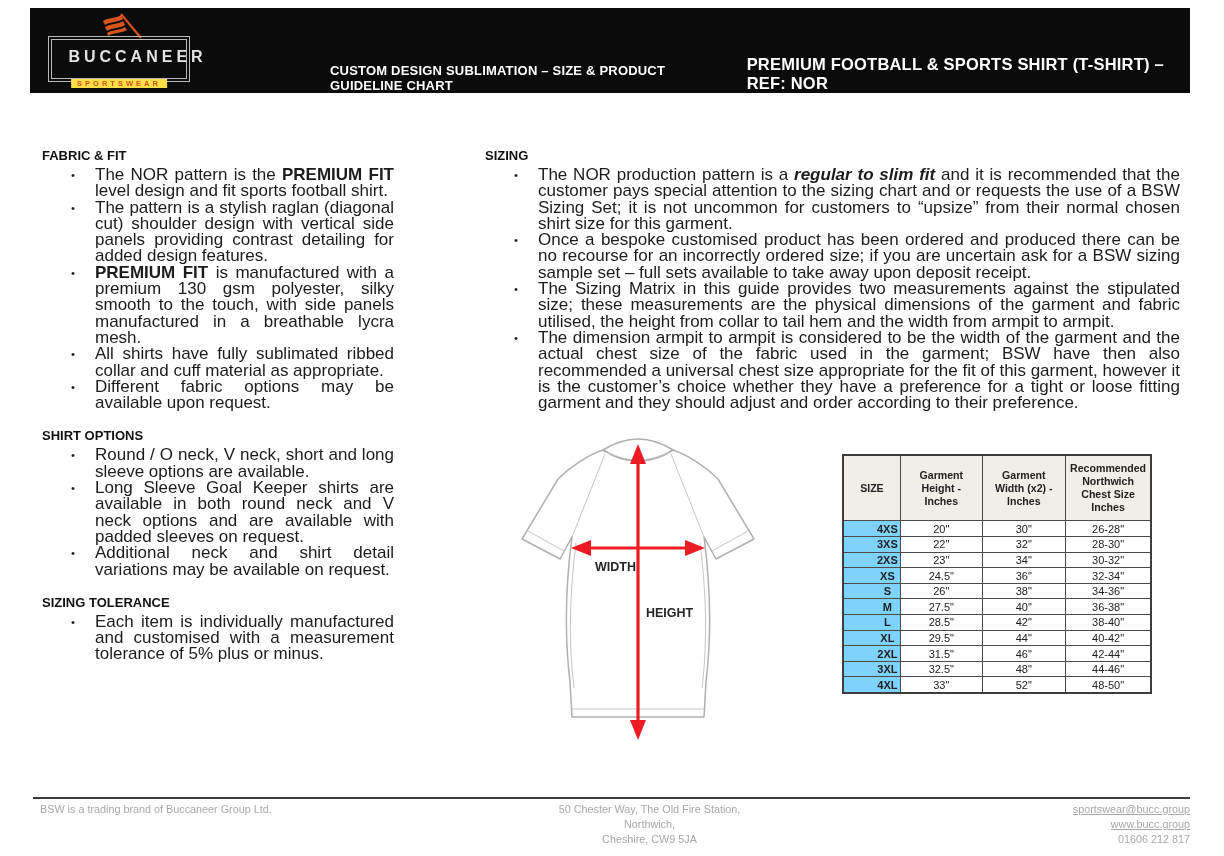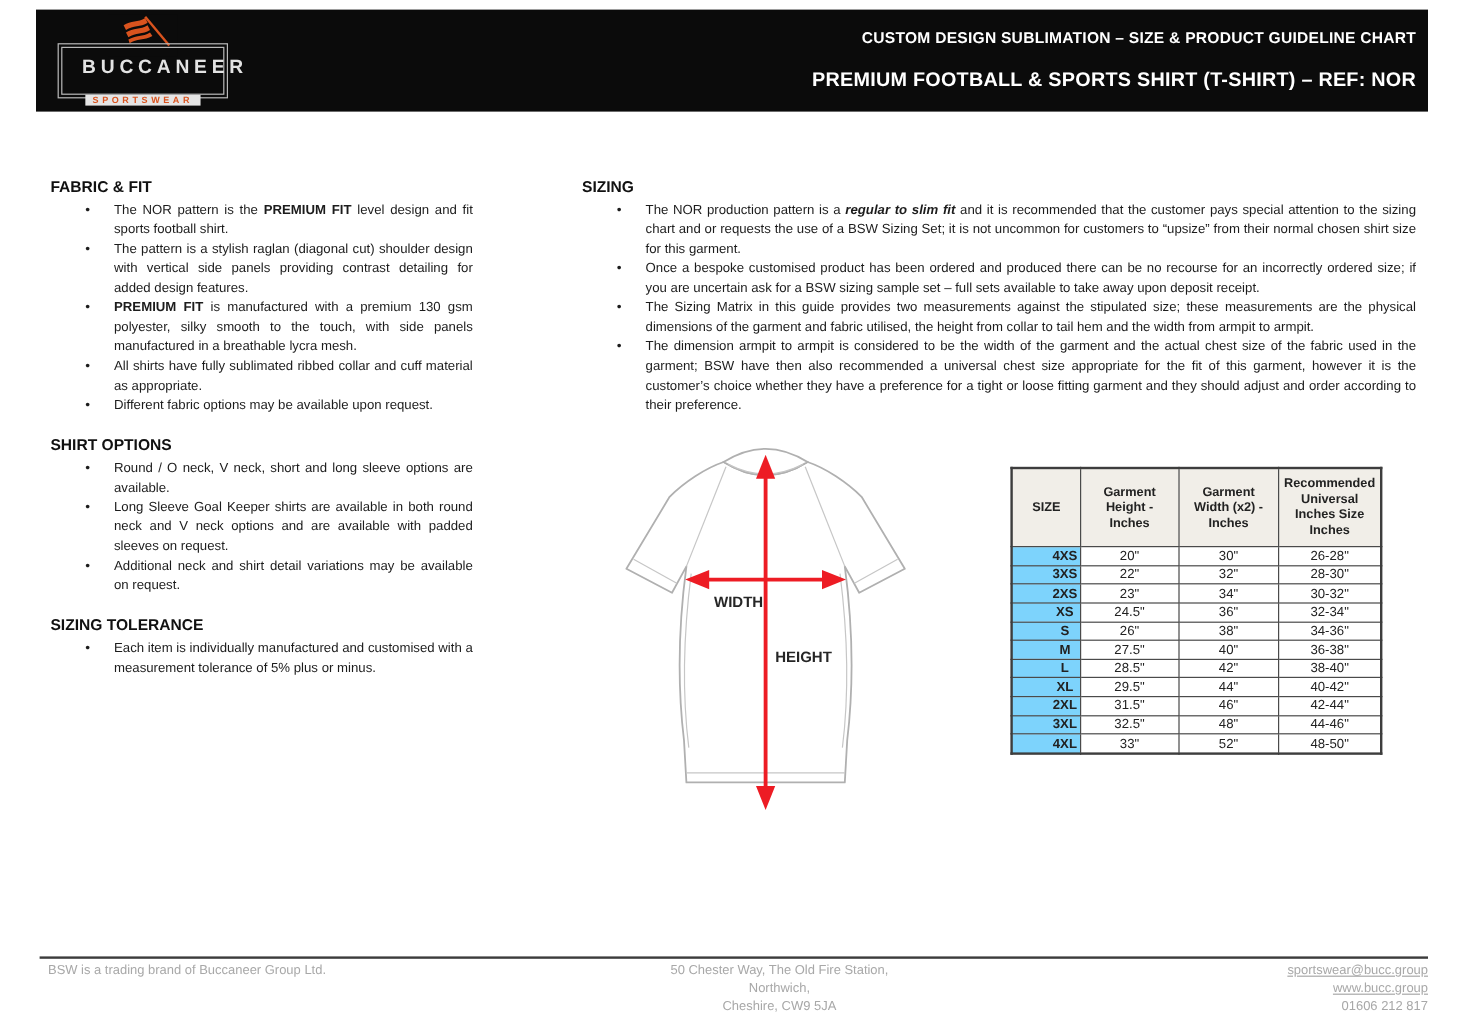--- a/index.html
+++ b/index.html
@@ -22,45 +22,45 @@
   .logo-box-inner {
     width:100%; height:100%; border:1px solid #b9b9b9; box-sizing:border-box;
     display:flex; align-items:center; justify-content:center;padding-left:37px;
   }
   .brand-name {
     color:#e3e3e3; font-weight:bold; font-size:16px; letter-spacing:4px;
     font-family:"Liberation Sans", sans-serif; transform:translateY(-2px);
   }
   .brand-sub {
     position:absolute; left:50%; bottom:-6px; transform:translateX(-50%);
-    background:#e5e5e5; color:#d9531e; font-size:7.5px; font-weight:bold;
+    background:#fde047; color:#d9531e; font-size:7.5px; font-weight:bold;
     letter-spacing:3px; padding:0 6px; white-space:nowrap;
   }
   .logo-flag {
     position:absolute; left:42px; top:-24px; background:#0b0b0b; padding:0 3px;
   }
   .header-titles {
     position:absolute; right:10px; top:0; bottom:0; left:300px;
-    display:flex; flex-direction:column; justify-content:center; align-items:flex-end;
+    display:flex; flex-direction:row; justify-content:center; align-items:flex-end;
     gap:19px;
   }
   .title-line1 { font-size:13px; font-weight:bold; letter-spacing:0.2px; }
   .title-line2 { font-size:16.5px; font-weight:bold; letter-spacing:0.2px; }
 
   
   .col-left  { position:absolute; left:42px;  top:148px; width:352px; }
   .col-right { position:absolute; left:485px; top:148px; width:695px; }
   .sec-heading {
     font-size:13px; font-weight:bold; color:#111; margin:0 0 4px 0;
   }
   ul.bullets {
     list-style:none; margin:0 0 17px 0; padding:0;
   }
   ul.bullets li {
-    position:relative; padding-left:53px; font-size:11px; line-height:16.3px;
+    position:relative; padding-left:53px; font-size:17px; line-height:16.3px;
     text-align:justify; color:#1c1c1c; margin:0;
   }
   ul.bullets li::before {
     content:"\2022"; position:absolute; left:29px; top:0; font-size:11.4px;
   }
   .b { font-weight:bold; }
   .i { font-style:italic; }
 
   
   .diagram-row { position:relative; height:320px; margin-top:14px; }
@@ -208,21 +208,21 @@
           <col class="col-size">
             <col class="col-h">
             <col class="col-w">
             <col class="col-chest">
         </colgroup>
         <thead>
             <tr id="size-table-head">
               <th>SIZE</th>
               <th>Garment Height - Inches</th>
               <th>Garment Width (x2) - Inches</th>
-              <th>Recommended Universal Inches Size Inches</th>
+              <th>Recommended Northwich Chest Size Inches</th>
             </tr>
           </thead>
         <tbody id="size-table-body">
             <tr>
               <td class="size-col">4XS</td>
               <td>20"</td>
               <td>30"</td>
               <td>26-28"</td>
             </tr>
             <tr>

